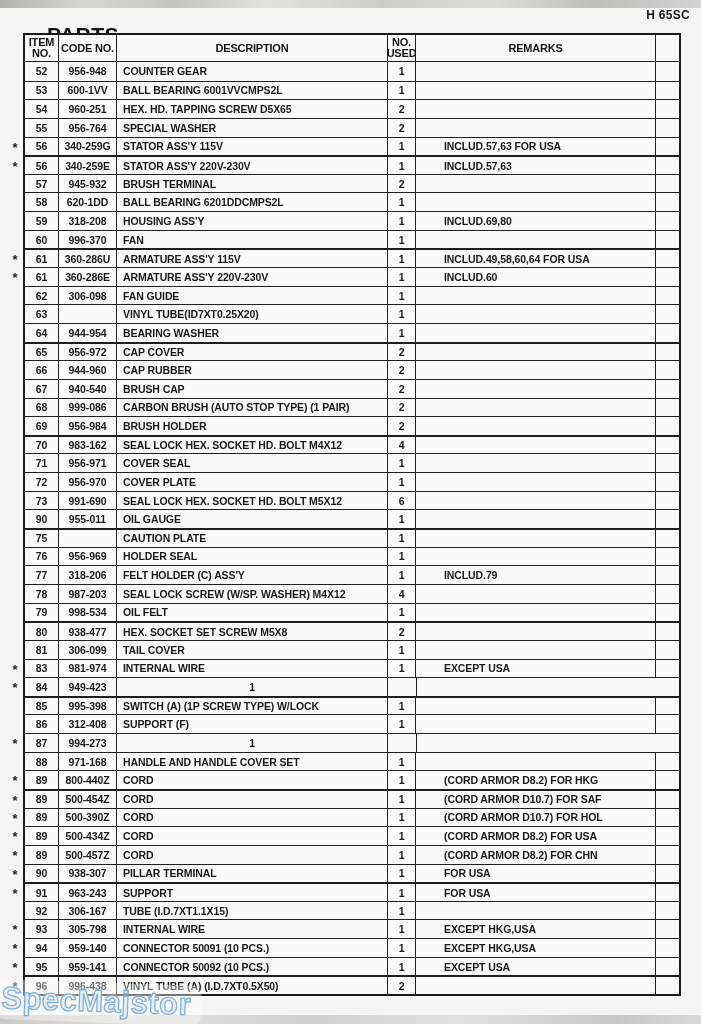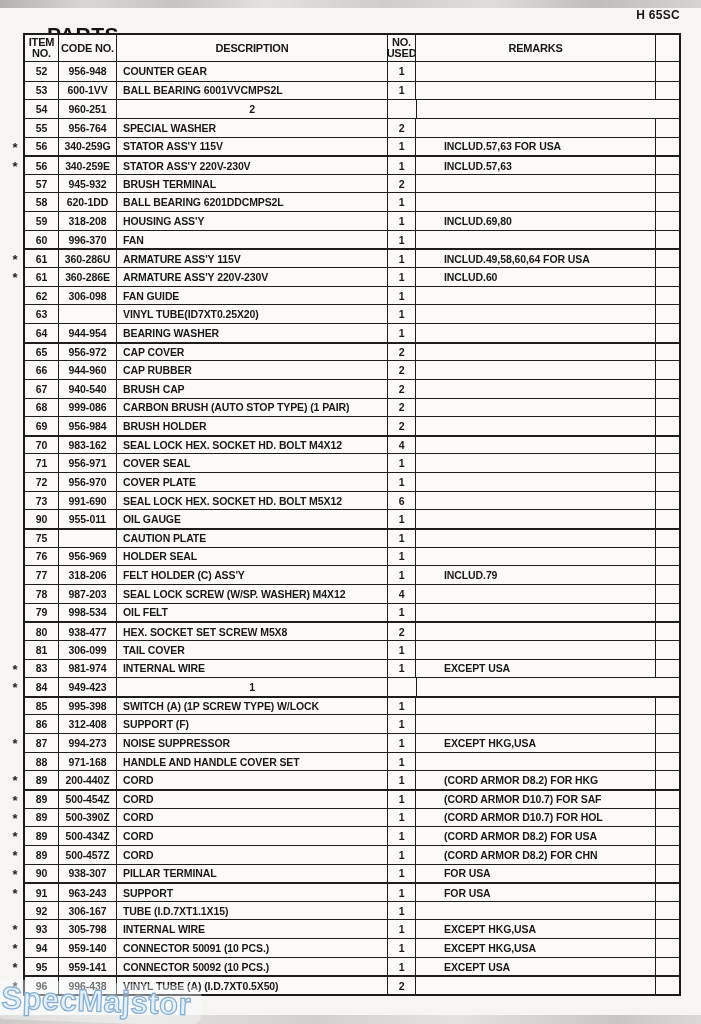--- a/index.html
+++ b/index.html
@@ -20,21 +20,21 @@
     position:absolute;bottom:0;left:0;right:0;height:9px;
     background:
       linear-gradient(90deg,#b5b2ae 0%,#d8d5d1 20%,#bfbcb8 45%,#dad7d3 65%,#b0ada9 88%,#ccc9c5 100%);
     opacity:.65;
   }
   .page-title{
     position:absolute;left:47px;top:9px;
     font-size:21px;font-weight:bold;color:#141414;letter-spacing:.5px;
   }
   .model-no{
-    position:absolute;right:21px;top:8px;
+    position:absolute;right:11px;top:8px;
     font-size:12px;font-weight:bold;color:#161616;letter-spacing:.3px;text-align:center;
   }
   .parts-table{
     position:absolute;left:23px;top:33px;width:654px;
     border:2px solid #1b1b1b;background:#fbfaf8;
   }
   .thead{
     display:grid;grid-template-columns:34px 58px 271px 28px 240px 1fr;
     height:26px;border-bottom:1px solid #1b1b1b;
   }
@@ -114,20 +114,21 @@
     <span class="cell c-desc">BALL BEARING 6001VVCMPS2L</span>
     <span class="cell c-qty">1</span>
     <span class="cell c-rem"></span>
     <span class="cell c-blank"></span>
   </div>
 
   <div class="row">
     <span class="star"></span>
     <span class="cell c-item">54</span>
     <span class="cell c-code">960-251</span>
+    <span class="cell c-desc">HEX. HD. TAPPING SCREW D5X65</span>
     <span class="cell c-qty">2</span>
     <span class="cell c-rem"></span>
     <span class="cell c-blank"></span>
   </div>
 
   <div class="row">
     <span class="star"></span>
     <span class="cell c-item">55</span>
     <span class="cell c-code">956-764</span>
     <span class="cell c-desc">SPECIAL WASHER</span>
@@ -453,40 +454,39 @@
     <span class="cell c-desc">SUPPORT (F)</span>
     <span class="cell c-qty">1</span>
     <span class="cell c-rem"></span>
     <span class="cell c-blank"></span>
   </div>
 
   <div class="row">
     <span class="star">*</span>
     <span class="cell c-item">87</span>
     <span class="cell c-code">994-273</span>
-    <span class="cell c-desc">NOISE SUPPRESSOR</span>
     <span class="cell c-qty">1</span>
     <span class="cell c-rem">EXCEPT HKG,USA</span>
     <span class="cell c-blank"></span>
   </div>
 
   <div class="row">
     <span class="star"></span>
     <span class="cell c-item">88</span>
     <span class="cell c-code">971-168</span>
     <span class="cell c-desc">HANDLE AND HANDLE COVER SET</span>
     <span class="cell c-qty">1</span>
     <span class="cell c-rem"></span>
     <span class="cell c-blank"></span>
   </div>
 
   <div class="row">
     <span class="star">*</span>
     <span class="cell c-item">89</span>
-    <span class="cell c-code">200-440Z</span>
+    <span class="cell c-code">800-440Z</span>
     <span class="cell c-desc">CORD</span>
     <span class="cell c-qty">1</span>
     <span class="cell c-rem">(CORD ARMOR D8.2) FOR HKG</span>
     <span class="cell c-blank"></span>
   </div>
 
   <div class="row thick">
     <span class="star">*</span>
     <span class="cell c-item">89</span>
     <span class="cell c-code">500-454Z</span>

